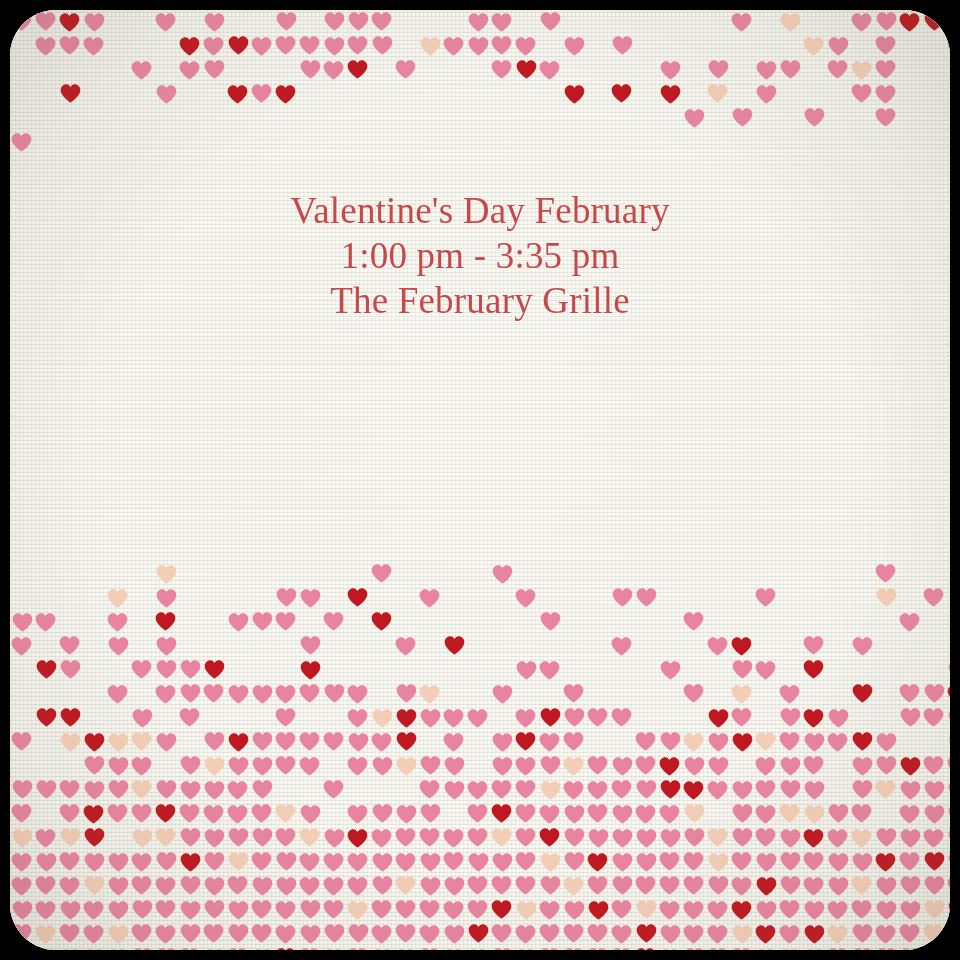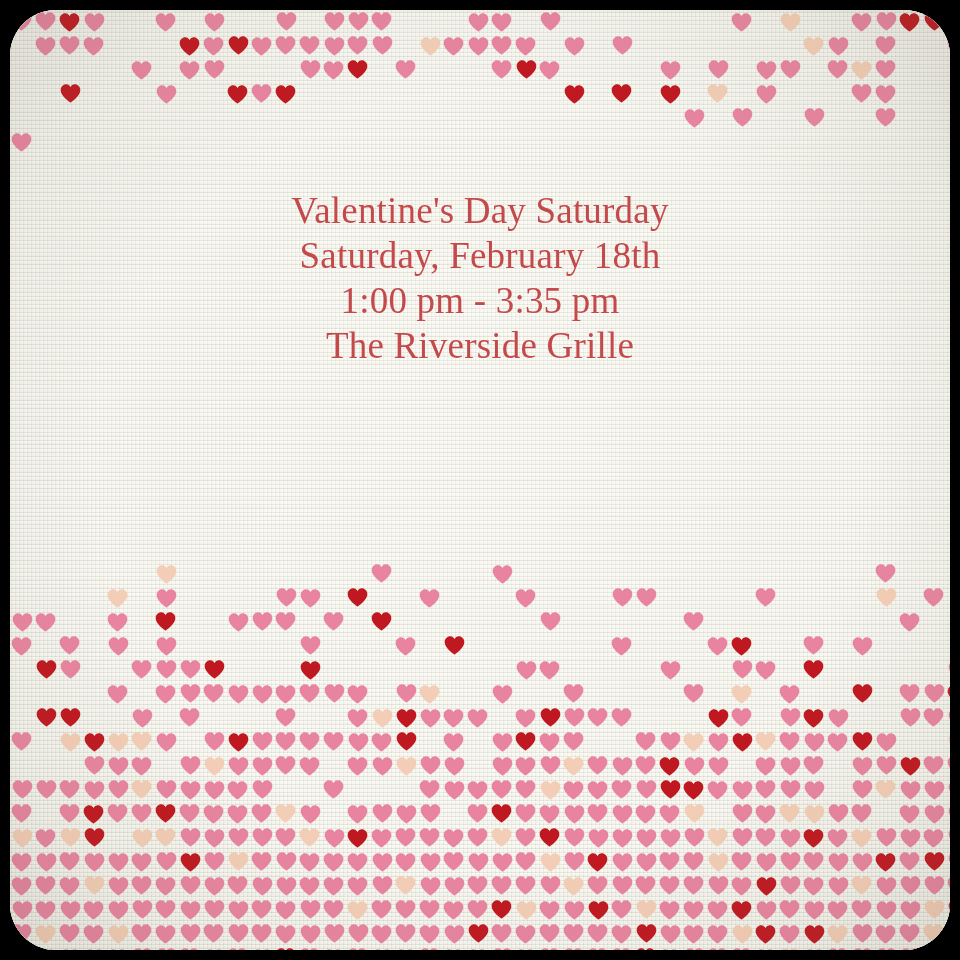--- a/index.html
+++ b/index.html
@@ -1760,19 +1760,18 @@
         </svg></span>
       <span class="heart" style="left: 937.876px; top: 937.444px; width: 21px; height: 21px;"><svg viewBox="0 0 32 30" width="21" height="21">
           <path d="M16 29 C 16 29 1 19.2 1 10.2 C 1 4.6 5.1 1 9.4 1 C 12.4 1 14.8 2.7 16 5.2 C 17.2 2.7 19.6 1 22.6 1 C 26.9 1 31 4.6 31 10.2 C 31 19.2 16 29 16 29 Z" fill="#e8849f"></path>
         </svg></span>
     </div>
 
   <div id="card-vignette"></div>
 
   <div id="text-block">
 
-    <p class="detail-line">Valentine's Day Saturday</p>
-    <p class="detail-line">Saturday, February 18th</p>
+    <p class="detail-line">Valentine's Day February</p>
     <p class="detail-line">1:00 pm - 3:35 pm</p>
-    <p class="detail-line">The Riverside Grille</p>
+    <p class="detail-line">The February Grille</p>
   </div>
 
 </div>
 
 </body></html>

